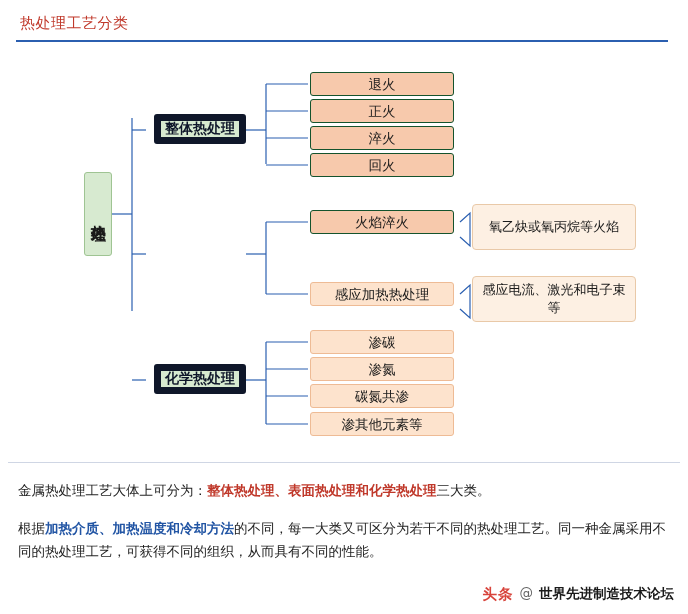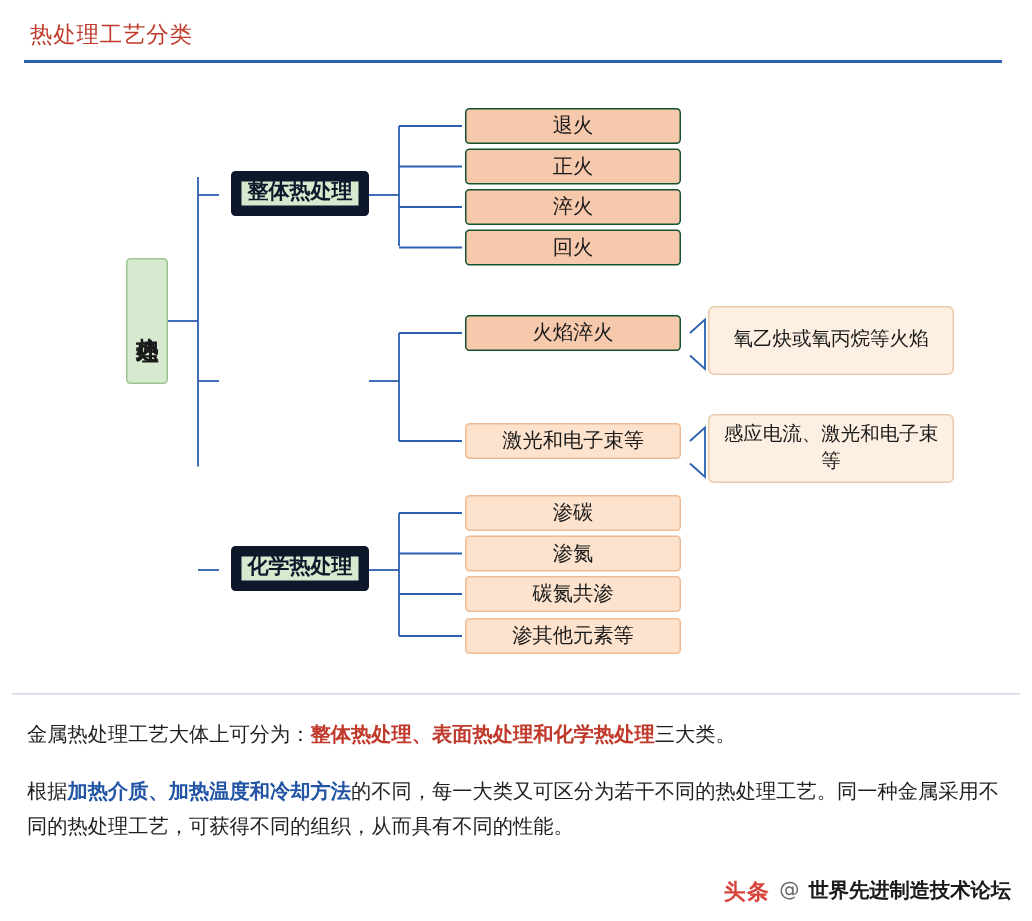--- a/index.html
+++ b/index.html
@@ -206,21 +206,21 @@
 
     <div class="node lvl1" style="left:146px; top:68px; width:92px; height:30px;">整体热处理</div>
     <div class="node lvl1" style="left:146px; top:318px; width:92px; height:30px;">化学热处理</div>
 
     <div class="node leaf-a" style="left:302px; top:26px; width:144px; height:24px;">退火</div>
     <div class="node leaf-a" style="left:302px; top:53px; width:144px; height:24px;">正火</div>
     <div class="node leaf-a" style="left:302px; top:107px; width:144px; height:24px;">回火</div>
     <div class="node leaf-a" style="left:302px; top:80px; width:144px; height:24px;">淬火</div>
 
     <div class="node leaf-a" style="left:302px; top:164px; width:144px; height:24px;">火焰淬火</div>
-    <div class="node leaf-b" style="left:302px; top:236px; width:144px; height:24px;">激光和电子束等</div>
+    <div class="node leaf-b" style="left:302px; top:236px; width:144px; height:24px;">感应加热热处理</div>
 
     <div class="node note" style="left:464px; top:158px; width:164px; height:46px;">氧乙炔或氧丙烷等火焰</div>
     <div class="node note" style="left:464px; top:230px; width:164px; height:46px;">感应电流、激光和电子束等</div>
 
     <div class="node leaf-b" style="left:302px; top:284px; width:144px; height:24px;">渗碳</div>
     <div class="node leaf-b" style="left:302px; top:311px; width:144px; height:24px;">渗氮</div>
     <div class="node leaf-b" style="left:302px; top:338px; width:144px; height:24px;">碳氮共渗</div>
     <div class="node leaf-b" style="left:302px; top:366px; width:144px; height:24px;">渗其他元素等</div>
   </div>
 

